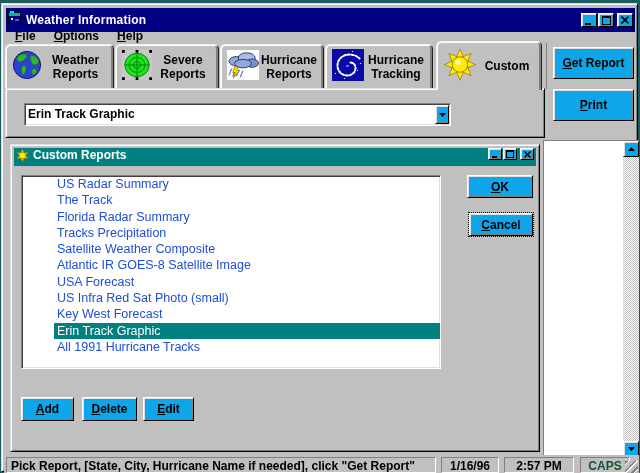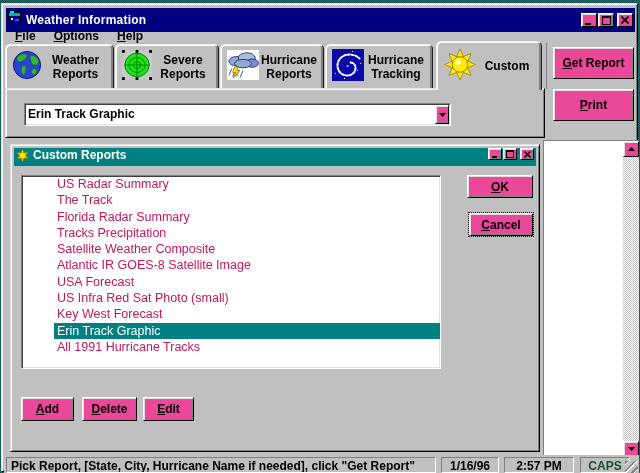--- a/index.html
+++ b/index.html
@@ -13,21 +13,21 @@
     background-image:repeating-conic-gradient(#008080 0% 25%, #0b4c4c 25% 50%);
     background-size:2px 2px;
   }
   
   .frame-raised {
     background:#c0c0c0;
     border:1px solid; border-color:#dfdfdf #000 #000 #dfdfdf;
     box-shadow:inset 1px 1px 0 #fff, inset -1px -1px 0 #808080;
   }
   .raised2 {
-    background:#ec4899;
+    background:#0ea5e9;
     border:1px solid; border-color:#fff #000 #000 #fff;
     box-shadow:inset 1px 1px 0 #dfdfdf, inset -1px -1px 0 #808080;
   }
   .sunken2 {
     background:#fff;
     border:1px solid; border-color:#808080 #fff #fff #808080;
     box-shadow:inset 1px 1px 0 #404040, inset -1px -1px 0 #dfdfdf;
     padding-left:32px;
   }
   .sunken1 { border:1px solid; border-color:#808080 #fff #fff #808080; }
@@ -90,21 +90,21 @@
   .dialog { left:8px; top:140px; width:530px; height:308px; z-index:10; }
   .dlg-titlebar {
     position:absolute; left:3px; top:3px; right:3px; height:18px;
     background:#008080; display:flex; padding:0 2px;
   }
   .dlg-titlebar .title { color:#fff; font-size:12px; font-weight:bold; flex:1; margin-left:4px; }
   .dlg-btn { width:14px; height:12px; margin-left:1px; display:flex; align-items:center; justify-content:center; }
   .dlg-btn.gap { margin-left:3px; }
 
   .listbox { left:10px; top:30px; width:420px; height:194px; overflow:hidden; }
-  .li { height:16.3px; line-height:16.3px; font-size:12.5px; padding-left:3px; white-space:nowrap; color:#be185d; }
+  .li { height:16.3px; line-height:16.3px; font-size:12.5px; padding-left:3px; white-space:nowrap; color:#1d4ed8; }
   .li.sel { background:#008080; color:#fff; }
 
   .btn-ok     { left:456px; top:30px; width:66px; height:23px; }
   .btn-cancel { left:458px; top:68px; width:64px; height:23px; outline:1px dotted #000; outline-offset:0px; }
   .btn-add    { left:10px;  top:252px; width:53px; height:24px; }
   .btn-del    { left:71px;  top:252px; width:55px; height:24px; }
   .btn-edit   { left:132px; top:252px; width:51px; height:24px; }
 
   
   .statusbar { left:2px; top:451px; width:635px; height:20px; background:#c0c0c0; }

